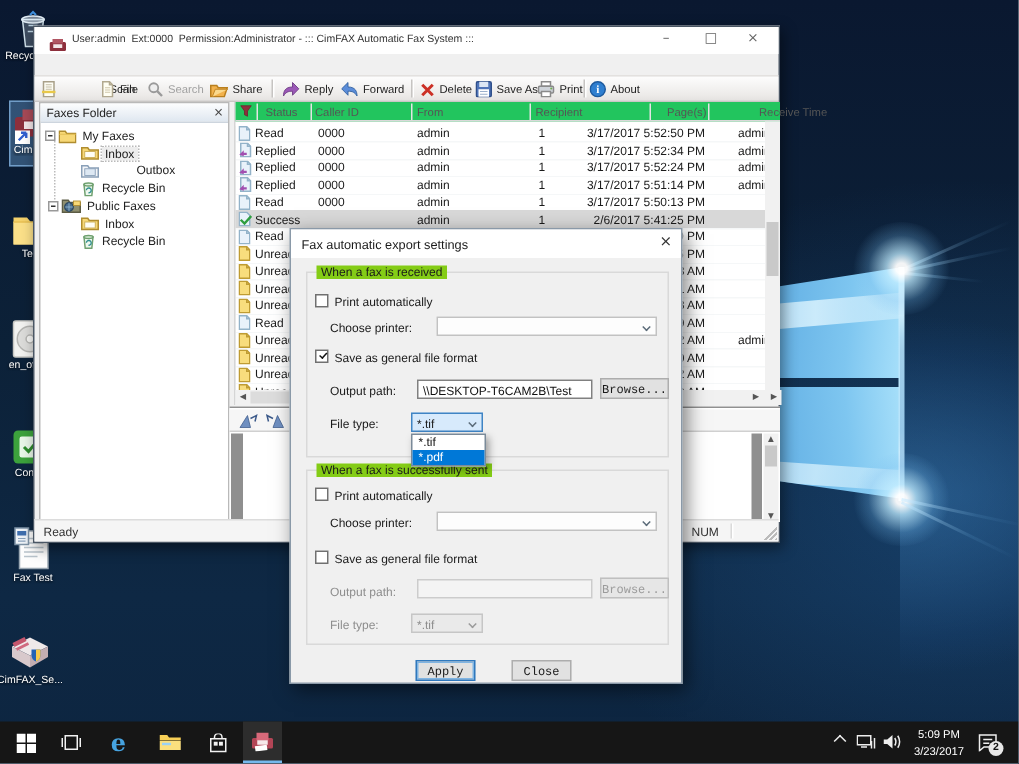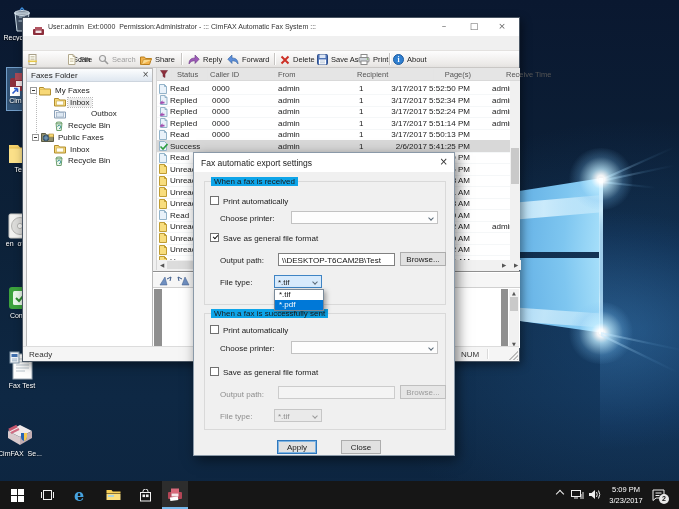--- a/index.html
+++ b/index.html
@@ -73,21 +73,21 @@
   .tree { position:absolute; left:0; top:15px; width:100%; }
   .tnode { position:absolute; height:11px; display:flex; align-items:center; gap:2px; }
   .tnode .tlabel { font-size:8px; color:#222; white-space:nowrap; padding:0 2px; }
   .tnode.selected .tlabel { background:#ededed; outline:1px dotted #b9b9b9; }
   .expander { width:7px; height:7px; background:#fff; border:1px solid #999; position:relative; }
   .expander::after { content:""; position:absolute; left:1px; top:2px; width:3px; height:1px; background:#333; }
   .treeline { position:absolute; border-left:1px dotted #bbb; width:0; }
 
   
   .listarea { position:absolute; left:133px; top:50px; width:364px; height:202px; background:#fff; border-left:1px solid #d5d5d5; }
-  .list-header { position:absolute; left:0; top:0; width:100%; height:13px; background:#e5e5e5; border-bottom:1px solid #d9d9d9; }
+  .list-header { position:absolute; left:0; top:0; width:100%; height:13px; background:#22c55e; border-bottom:1px solid #d9d9d9; }
   .col-h { position:absolute; top:2px; font-size:7.5px; color:#555; white-space:nowrap; }
   .col-sep { position:absolute; top:1px; width:1px; height:11px; background:#e4e4e4; }
   .lrow { position:absolute; left:0; width:354px; height:11.5px; box-shadow:0 1px 0 rgba(120,140,160,0.07); }
   .lrow.selected { background:#d8d8d8; }
   .lcell { position:absolute; top:1.5px; font-size:8px; color:#1a1a1a; white-space:nowrap; }
   .lrow .c-status { left:13px; }
   .lrow .c-caller { left:55px; }
   .lrow .c-from   { left:121px; }
   .lrow .c-recip  { left:202px; }
   .lrow .c-date   { right:41px; text-align:right; }
@@ -116,37 +116,37 @@
   .sb-grip { position:absolute; right:1px; bottom:1px; width:9px; height:9px;
       background:linear-gradient(135deg, transparent 0 50%, #bbb 50% 60%, transparent 60% 70%, #bbb 70% 80%, transparent 80% 90%, #bbb 90% 100%); }
 
   
   #dialog { position:absolute; left:193px; top:152px; width:262px; height:304px; background:#f0f0f0;
       border:1px solid #8a99a8; box-shadow:3px 4px 12px rgba(0,0,0,.5); }
   .dlg-title { position:absolute; left:0; top:0; width:100%; height:19px; background:#fff; }
   .dlg-title .dtext { position:absolute; left:7px; top:5px; font-size:8.5px; color:#1a1a1a; }
   .dlg-close { position:absolute; right:6px; top:3px; font-size:10px; color:#333; font-family:"DejaVu Sans",sans-serif; }
   .groupbox { position:absolute; left:10px; width:242px; border:1px solid #d9d9d9; }
-  .gb-legend { position:absolute; left:6px; top:-5px; background:#0ea5e9; padding:0 3px; font-size:8px; color:#1a1a1a; white-space:nowrap; }
+  .gb-legend { position:absolute; left:6px; top:-5px; background:#84cc16; padding:0 3px; font-size:8px; color:#1a1a1a; white-space:nowrap; }
   .dlabel8 { position:absolute; font-size:8px; color:#1a1a1a; white-space:nowrap; }
   .dlabel8.dis { color:#8d8d8d; }
   .cb { position:absolute; width:9px; height:9px; background:#fff; border:1px solid #707070; }
   .cb .mark { position:absolute; left:1.5px; top:1px; width:5px; height:3px; border-left:1px solid #111; border-bottom:1px solid #111; transform:rotate(-48deg); }
   .combo { position:absolute; height:13px; background:#fdfdfd; border:1px solid #c2c2c2; }
   .combo .cval { position:absolute; left:3px; top:2px; font-size:8px; color:#1a1a1a; white-space:nowrap; }
   .combo .chev { position:absolute; right:4px; top:4px; width:4px; height:4px; border-right:1px solid #5a6a78; border-bottom:1px solid #5a6a78; transform:rotate(45deg); }
   .combo.focused { background:#d7eafc; border:1px solid #3f84c4; }
   .combo.dis { background:#eaeaea; border:1px solid #c6c6c6; }
   .combo.dis .cval { color:#8d8d8d; }
   .combo.dis .chev { border-color:#9a9a9a; }
   .tinput { position:absolute; height:13px; background:#fff; border:1px solid #808080; }
   .tinput .tval { position:absolute; left:3px; top:2px; font-size:8px; color:#111; white-space:nowrap; }
   .tinput.dis { background:#f4f4f4; border:1px solid #cccccc; }
   .pbtn { position:absolute; height:14px; background:#e1e1e1; border:1px solid #adadad; font-size:8px; color:#1a1a1a; text-align:center; }
-  .pbtn span { position:relative; top:2px; }
+  .pbtn span { position:relative; top:2px;font-family:Liberation Mono, monospace; }
   .pbtn.default { border:1px solid #2f78bd; box-shadow:inset 0 0 0 1px #7fb4e2; }
   .pbtn.dis { background:#e6e6e6; border:1px solid #bfbfbf; color:#9b9b9b; }
   .ddlist { position:absolute; left:80px; top:136px; width:50px; background:#fff; border:1px solid #7a8a99; box-shadow:2px 2px 5px rgba(0,0,0,.35); z-index:5; }
   .dditem { height:10px; font-size:8px; color:#111; padding-left:4px; line-height:10px; white-space:nowrap; }
   .dditem.sel { background:#0078d7; color:#fff; }
 
   
   #taskbar { position:absolute; left:0; bottom:0; width:679px; height:28px; background:#161616; z-index:20; }
   .tb-icon { position:absolute; top:0; height:28px; display:flex; align-items:center; justify-content:center; }
   .tb-icon.active { background:#2d2d2d; border-bottom:2px solid #76b9ed; }

